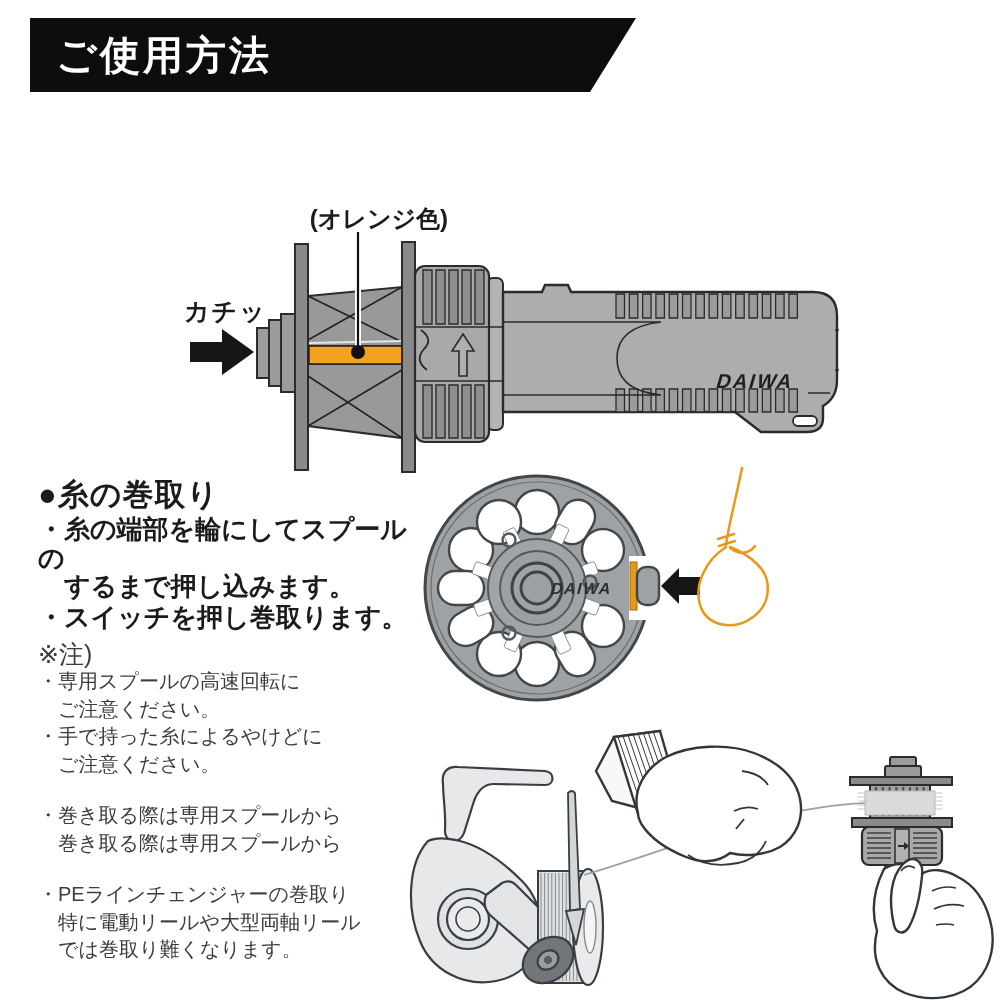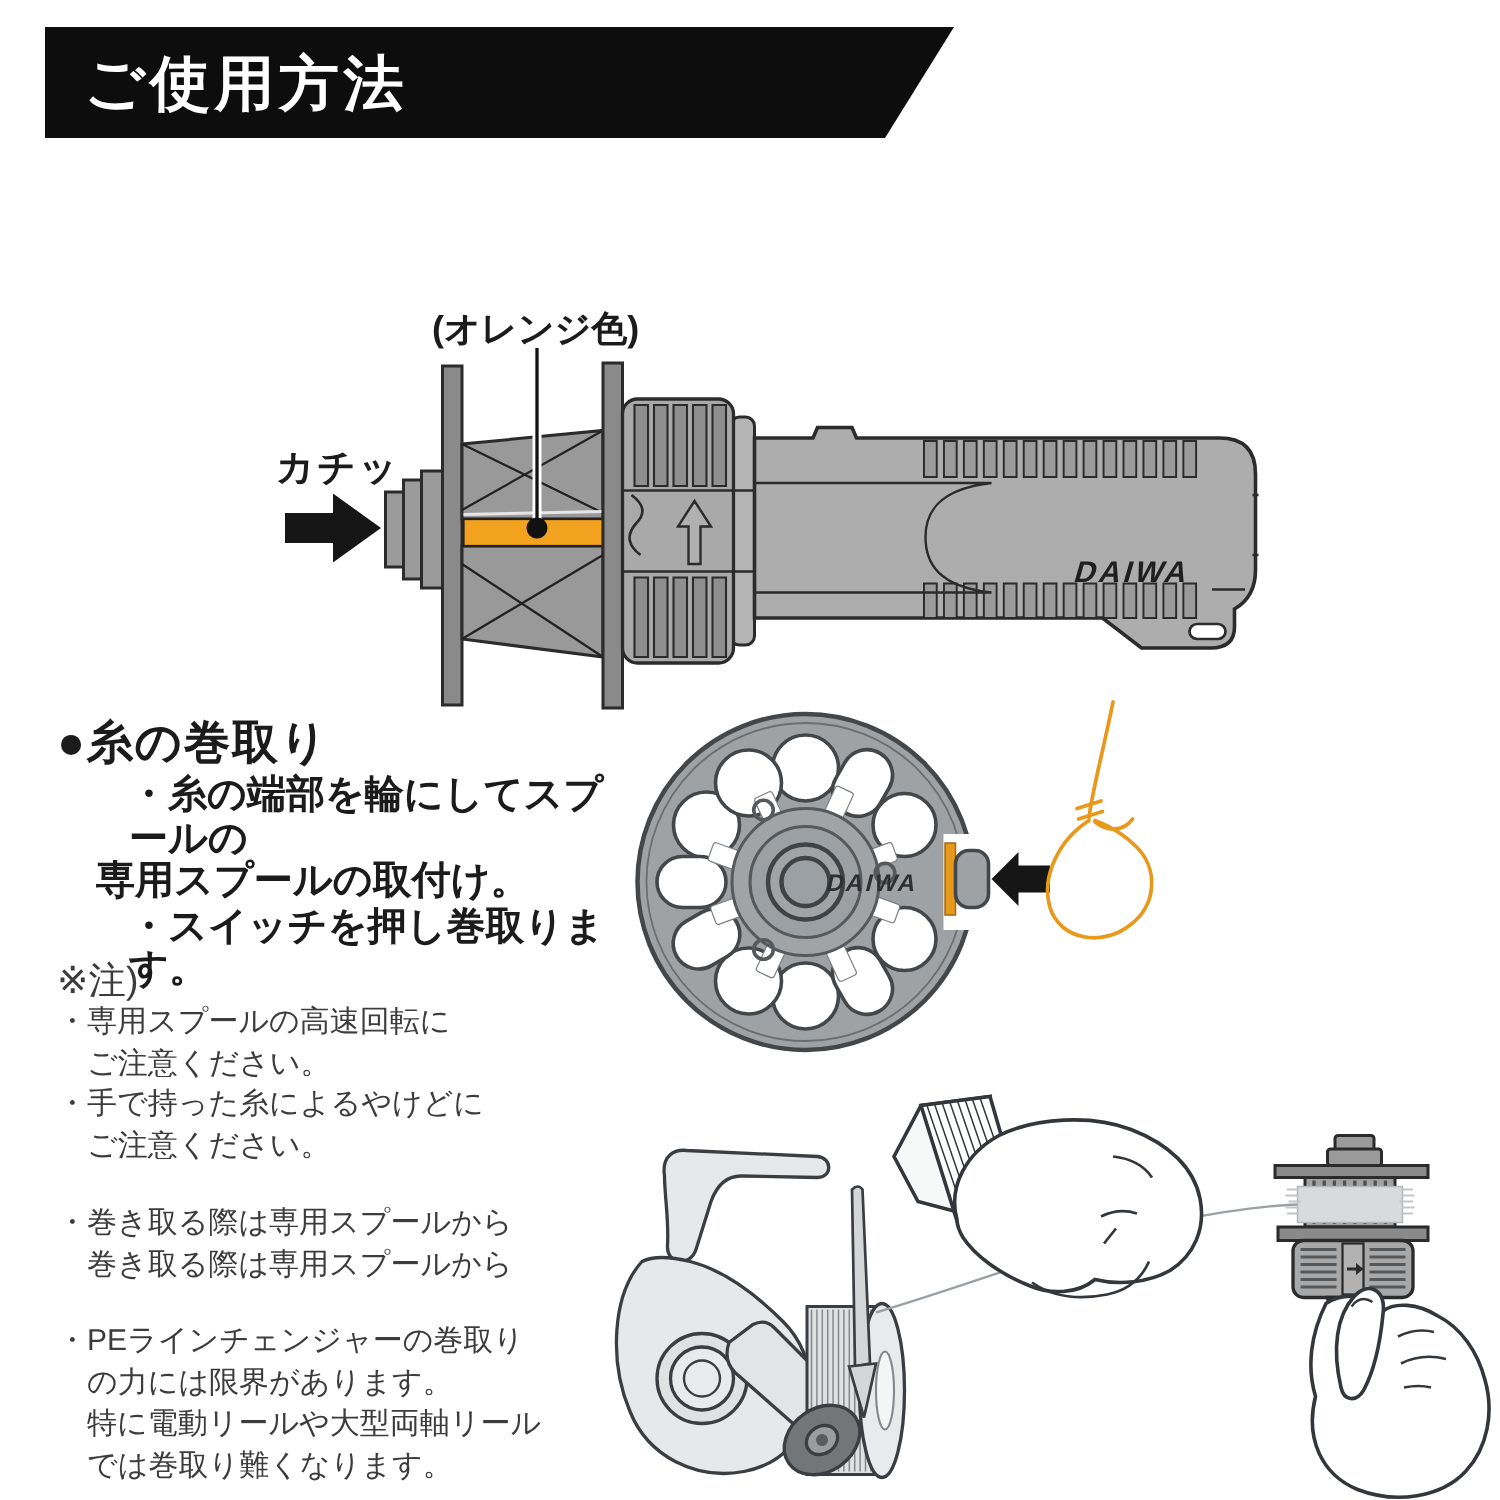--- a/index.html
+++ b/index.html
@@ -9,26 +9,26 @@
   
   .banner{left:30px;top:18px;width:606px;height:74px;background:#0d0d0d;
           clip-path:polygon(0 0,100% 0,calc(100% - 46px) 100%,0 100%);
           display:flex;align-items:center;}
   .banner h1{margin:0 0 0 26px;color:#fff;font-size:40px;font-weight:800;letter-spacing:3px;}
   
   .sec1{left:38px;top:124px;width:930px;}
   .sec1 .h{font-size:27px;font-weight:800;letter-spacing:1px;}
   .sec1 .b{font-size:21.5px;font-weight:600;line-height:26px;margin-top:5px;}
   .sec1 .b2{font-size:21.5px;font-weight:600;line-height:26px;margin-left:17px;}
-  .callout{left:288px;top:203px;width:160px;text-align:left;font-size:24px;font-weight:600;}
+  .callout{left:288px;top:203px;width:160px;text-align:right;font-size:24px;font-weight:600;}
   .sfx{left:184px;top:295px;font-size:25px;font-weight:800;letter-spacing:2px;}
   
   .sec2{left:38px;top:474px;width:380px;font-family:Liberation Serif, serif;}
   .sec2 .h{font-size:31px;font-weight:800;letter-spacing:1px;}
-  .sec2 .b{font-size:26px;font-weight:600;line-height:28.5px;margin-left:48px;}
+  .sec2 .b{font-size:26px;font-weight:600;line-height:28.5px;}
   .sec2 .ind{margin-left:26px;}
   
   .notes{left:38px;top:640px;width:390px;font-weight:400;color:#3c3c3c;}
   .notes .h{font-size:25px;line-height:28px;}
   .notes .l{font-size:20px;line-height:27.5px;}
   .notes .ind{margin-left:20px;}
   .notes .gap{margin-top:24px;}
   svg{display:block;}
 </style>
 </head>
@@ -96,21 +96,21 @@
     <g>
       <line x1="183" y1="2" x2="183" y2="122" stroke="#fff" stroke-width="6"></line>
       <line x1="183" y1="2" x2="183" y2="122" stroke="#111" stroke-width="2.2"></line>
       <circle cx="183" cy="122" r="7" fill="#111"></circle>
     </g>
   </svg>
 
   <div class="abs sec2">
     <div class="h">●糸の巻取り</div>
     <div class="b">・糸の端部を輪にしてスプールの</div>
-    <div class="b ind">専用スプールの取付け。</div>
+    <div class="b ind">するまで押し込みます。</div>
     <div class="b" style="margin-top:2px">・スイッチを押し巻取ります。</div>
   </div>
 
   <svg class="abs" style="left:403px;top:453px" width="397" height="287" viewBox="0 0 397 287">
     <g>
       <circle cx="134" cy="135" r="112" fill="#9ea2a5" stroke="#43474a" stroke-width="3"></circle>
       <circle cx="134" cy="135" r="106" fill="none" stroke="#6a6e71" stroke-width="1.2"></circle>
 
       <rect x="226" y="103" width="40" height="64" fill="#fff"></rect>
       <rect x="227" y="109" width="7" height="48" fill="#E8991C" stroke="#9c6a12" stroke-width="1"></rect>
@@ -169,21 +169,20 @@
 
   <div class="abs notes">
     <div class="h">※注)</div>
     <div class="l">・専用スプールの高速回転に</div>
     <div class="l ind">ご注意ください。</div>
     <div class="l">・手で持った糸によるやけどに</div>
     <div class="l ind">ご注意ください。</div>
     <div class="l gap">・巻き取る際は専用スプールから</div>
     <div class="l ind">巻き取る際は専用スプールから</div>
     <div class="l gap">・PEラインチェンジャーの巻取り</div>
-    <div class="l ind">の力には限界があります。</div>
     <div class="l ind">特に電動リールや大型両軸リール</div>
     <div class="l ind">では巻取り難くなります。</div>
   </div>
 
   <svg class="abs" style="left:398px;top:713px" width="602" height="287" viewBox="0 0 602 287">
 
     <g stroke="#3a3e42" stroke-width="2.2" fill="#e6e8e9">
       <path d="M45,71 C43,57 52,53 60,54 L147,58 C157,59 157,72 147,72 L96,71 C86,71 80,77 76,88 L66,120 C62,132 46,130 47,117 C48,100 45,84 45,71 Z"></path>
       <path d="M30,128 C10,150 8,195 22,228 C34,258 66,274 98,268 C124,263 140,244 142,222 C144,200 138,182 124,168 C108,152 86,134 62,128 C50,125 38,124 30,128 Z"></path>
       <circle cx="70" cy="206" r="30" fill="#dfe1e2"></circle>

